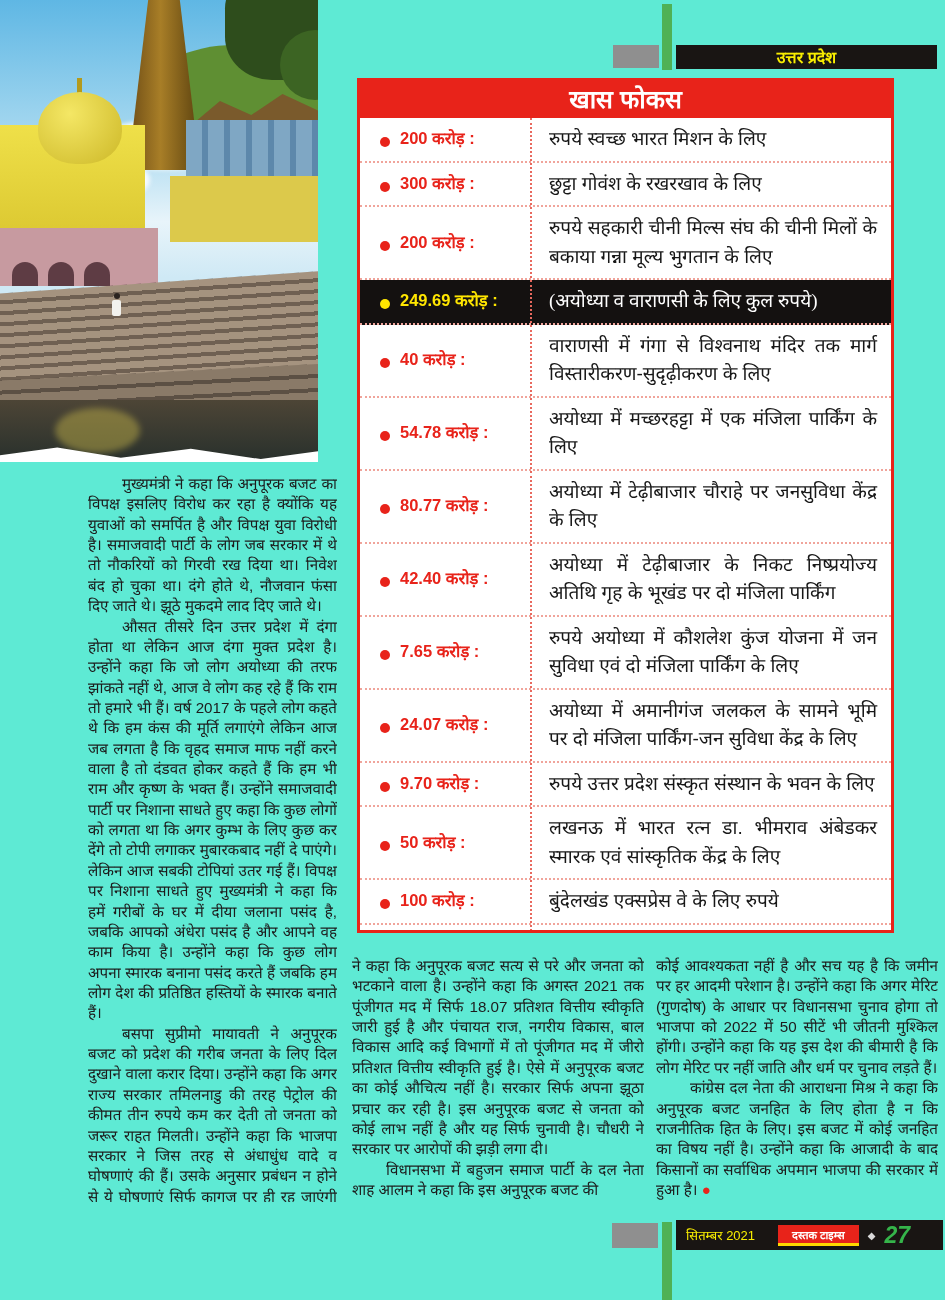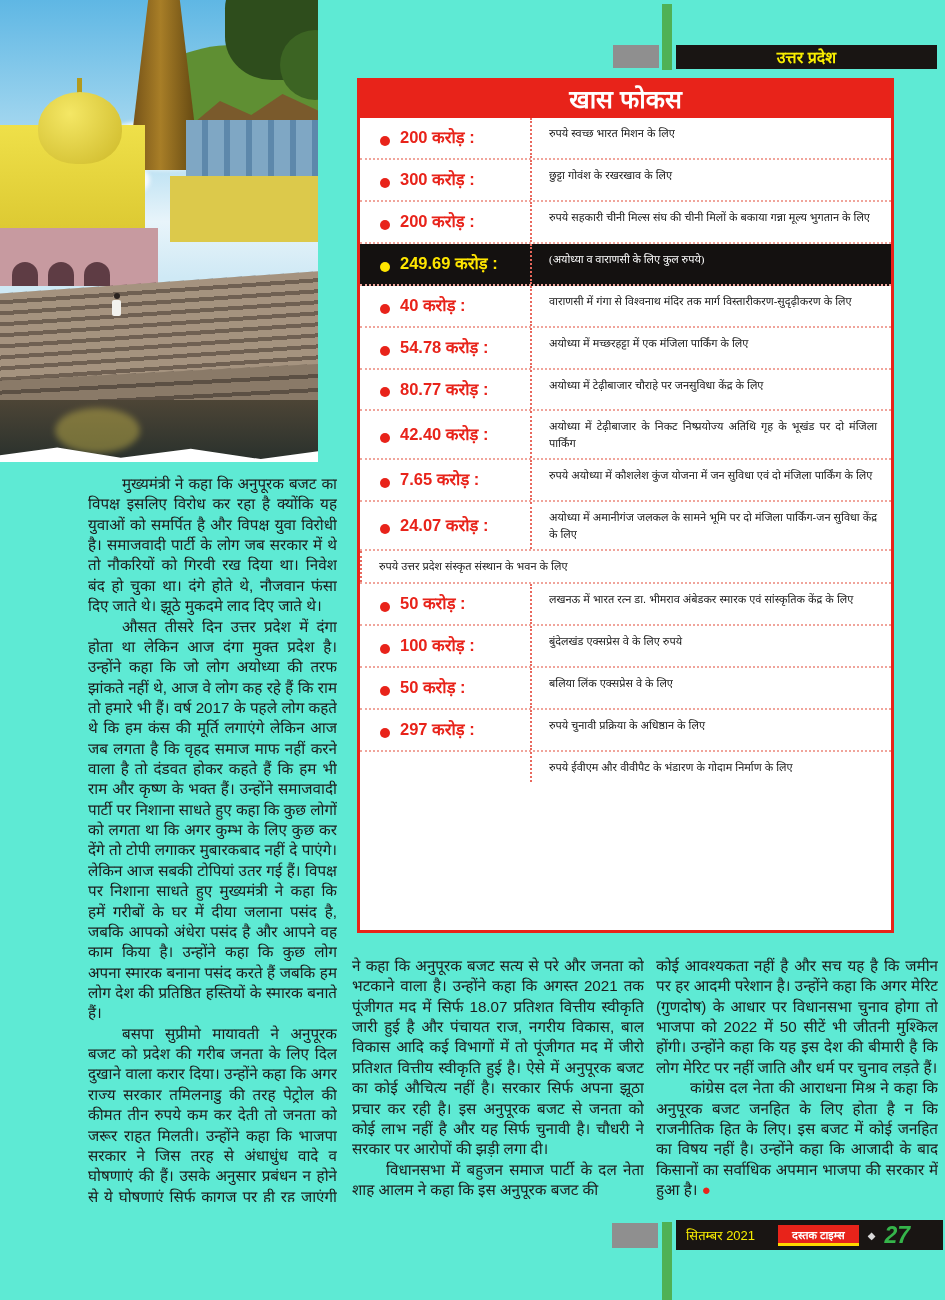--- a/index.html
+++ b/index.html
@@ -62,21 +62,21 @@
   #focus { position:absolute; left:357px; top:78px; width:537px; }
   #focus-header { height:40px; background:#e8231a; display:flex; align-items:center; justify-content:center; }
   #focus-header .t { color:#ffffff; font-size:25px; font-weight:bold; }
   #focus-table { border:3px solid #e8231a; border-top:none; height:815px; overflow:hidden; background:#fff; }
   .frow { display:flex; align-items:stretch; border-bottom:2px dotted #f0a49b; }
   .frow:last-child { border-bottom:none; }
   .fcell-amt { width:170px; flex:0 0 170px; display:flex; align-items:center; padding:8px 4px 8px 20px; }
   .fcell-amt .bullet { width:10px; height:10px; border-radius:50%; background:#e8231a; margin:6px 10px 0 0; flex:0 0 10px; }
   .fcell-amt .amt { color:#e8231a; font-weight:bold; font-size:16.5px; line-height:1.45; }
   .fcell-desc { flex:1; border-left:2px dotted #e8695e; padding:7px 14px 7px 17px;
-    font-size:11px; line-height:1.5; color:#171717; text-align:justify; }
+    font-size:19px; line-height:1.5; color:#171717; text-align:justify; }
   .frow.hl { background:#141110; border-bottom:2px dotted #f0a49b; }
   .frow.hl .bullet { background:#ffe600; }
   .frow.hl .amt { color:#ffe600; }
   .frow.hl .fcell-desc { color:#ffffff; border-left-color:#e8695e;font-family:Liberation Serif, serif; }
 
   
   .col { position:absolute; color:#1c1c1c; font-size:15.2px; line-height:1.34; text-align:justify; overflow:hidden; }
   .col p { text-indent:34px; }
   .col p.cont { text-indent:0; }
   #col1 { left:88px; top:474px; width:249px; height:728px; }
@@ -202,20 +202,24 @@
           <div class="fcell-desc">रुपये अयोध्या में कौशलेश कुंज योजना में जन सुविधा एवं दो मंजिला पार्किंग के लिए</div>
         </div>
         <div class="frow">
           <div class="fcell-amt">
             <span class="bullet"></span>
             <span class="amt">24.07 करोड़ :</span>
           </div>
           <div class="fcell-desc">अयोध्या में अमानीगंज जलकल के सामने भूमि पर दो मंजिला पार्किंग-जन सुविधा केंद्र के लिए</div>
         </div>
         <div class="frow">
+          <div class="fcell-amt">
+            <span class="bullet"></span>
+            <span class="amt">9.70 करोड़ :</span>
+          </div>
           <div class="fcell-desc">रुपये उत्तर प्रदेश संस्कृत संस्थान के भवन के लिए</div>
         </div>
         <div class="frow">
           <div class="fcell-amt">
             <span class="bullet"></span>
             <span class="amt">50 करोड़ :</span>
           </div>
           <div class="fcell-desc">लखनऊ में भारत रत्न डा. भीमराव अंबेडकर स्मारक एवं सांस्कृतिक केंद्र के लिए</div>
         </div>
         <div class="frow">

